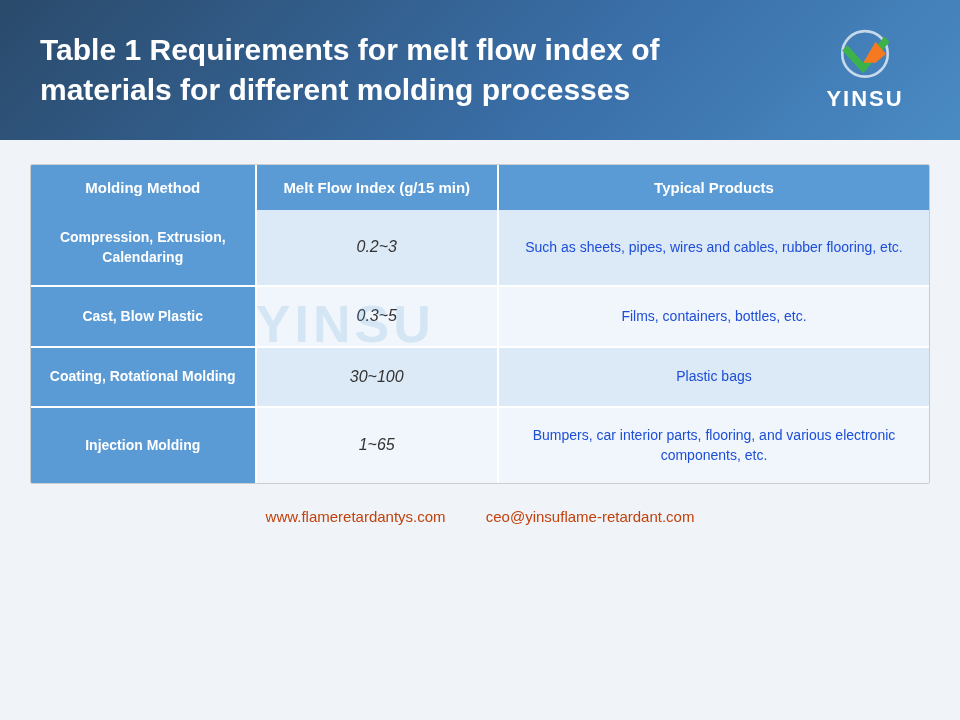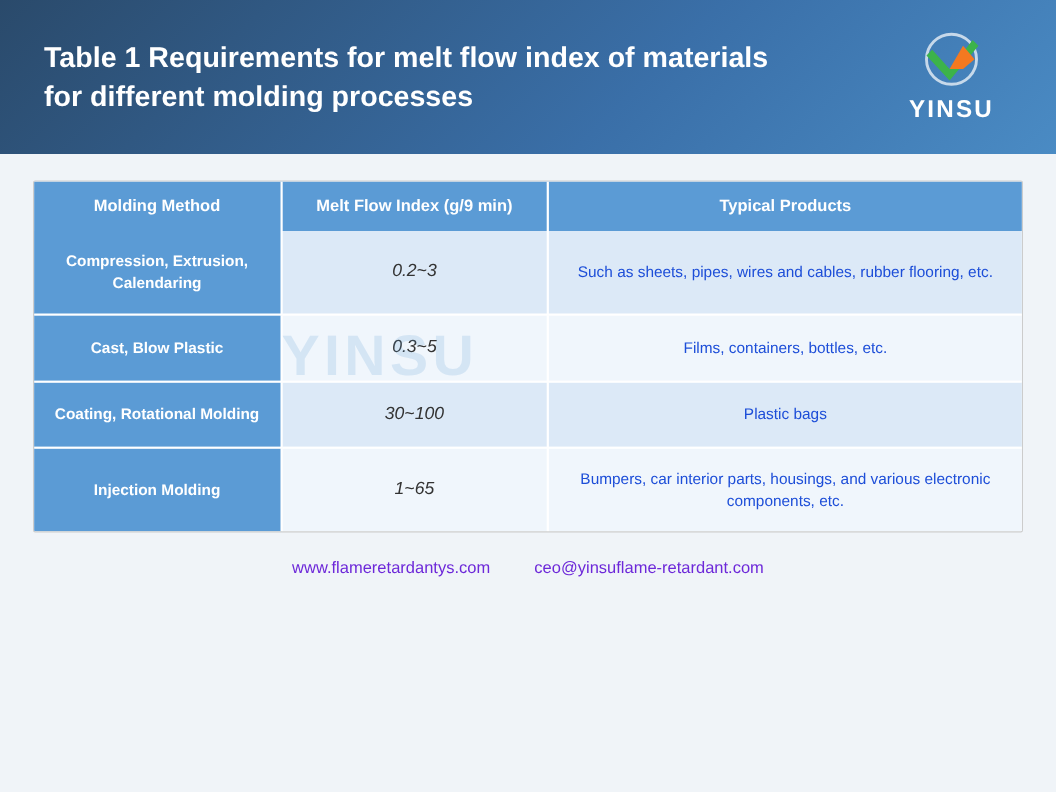--- a/index.html
+++ b/index.html
@@ -15,21 +15,21 @@
     .header {
       background: linear-gradient(135deg, #2a4a6b 0%, #3a6fa8 60%, #4a8bc4 100%);
       padding: 28px 40px 28px 40px;
       display: flex;
       align-items: center;
       justify-content: space-between;
       min-height: 140px;
     }
     .header-title {
       color: #fff;
-      font-size: 26px;
+      font-size: 30px;
       font-weight: 600;
       line-height: 1.35;
       max-width: 680px;
     }
 
     
     .logo-container {
       display: flex;
       flex-direction: column;
       align-items: center;
@@ -139,21 +139,21 @@
       white-space: nowrap;
       letter-spacing: 4px;
       z-index: 1;
     }
 
     
     .footer {
       text-align: center;
       padding: 14px 0 0 0;
       font-size: 15px;
-      color: #6d28d9;
+      color: #c2410c;
     }
     .footer span {
       margin: 0 18px;
     }
   </style>
 </head>
 <body>
 
 <div class="header">
   <div class="header-title">Table 1 Requirements for melt flow index of materials for different molding processes</div>
@@ -173,21 +173,21 @@
 
 <div class="main-content">
   <div class="table-wrapper">
 
     <div class="watermark">YINSU</div>
 
     <table>
       <thead>
         <tr>
           <th>Molding Method</th>
-          <th>Melt Flow Index (g/9 min)</th>
+          <th>Melt Flow Index (g/15 min)</th>
           <th>Typical Products</th>
         </tr>
       </thead>
       <tbody id="table-body">
       <tr>
             <td class="col-method">Compression, Extrusion, Calendaring</td>
             <td class="col-mfi">0.2~3</td>
             <td class="col-products">Such as sheets, pipes, wires and cables, rubber flooring, etc.</td>
           </tr>
           <tr>
@@ -196,21 +196,21 @@
             <td class="col-products">Films, containers, bottles, etc.</td>
           </tr>
           <tr>
             <td class="col-method">Coating, Rotational Molding</td>
             <td class="col-mfi">30~100</td>
             <td class="col-products">Plastic bags</td>
           </tr>
           <tr>
             <td class="col-method">Injection Molding</td>
             <td class="col-mfi">1~65</td>
-            <td class="col-products">Bumpers, car interior parts, housings, and various electronic components, etc.</td>
+            <td class="col-products">Bumpers, car interior parts, flooring, and various electronic components, etc.</td>
           </tr>
         </tbody>
     </table>
   </div>
 </div>
 
 <div class="footer">
   <span>www.flameretardantys.com</span>
   <span>ceo@yinsuflame-retardant.com</span>
 </div>

